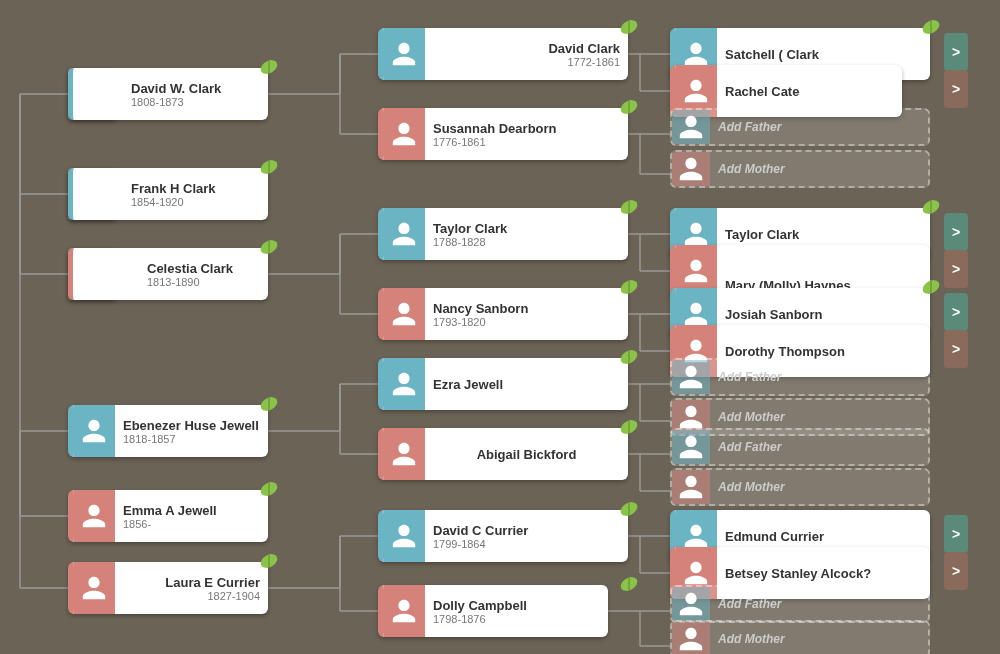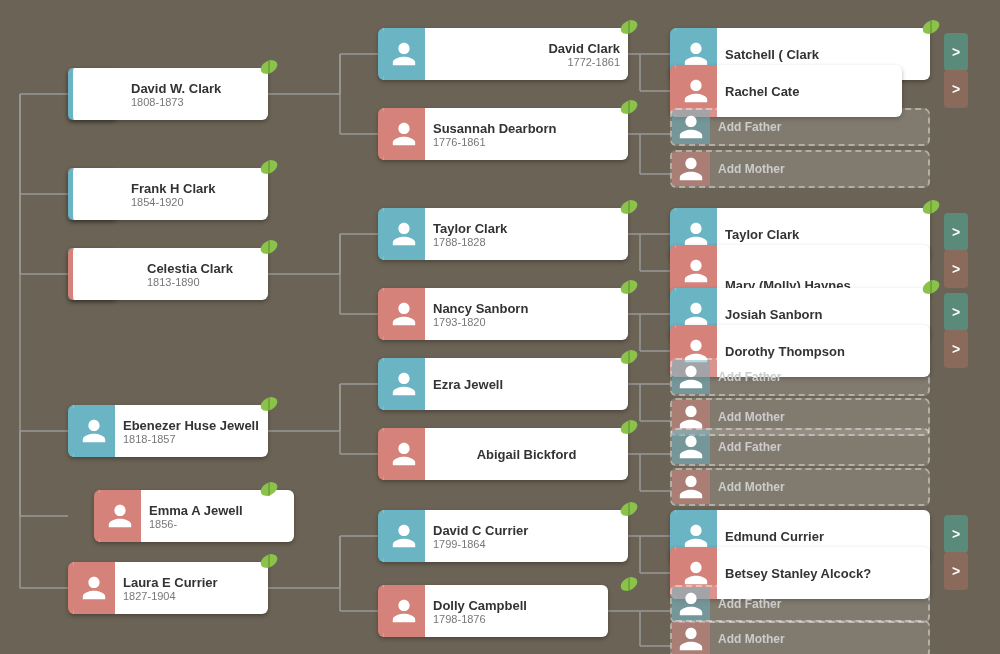--- a/index.html
+++ b/index.html
@@ -113,20 +113,21 @@
     }
 
     .add-card .person-avatar.female-bg {
       background: rgba(212, 130, 122, 0.5);
       height: 38px;
     }
 
     .add-card .person-name {
       color: #ccc;
       font-size: 12px;
+      font-style: italic;
     }
 
     
     .leaf {
       position: absolute;
       width: 22px;
       height: 22px;
       z-index: 10;
     }
 
@@ -287,21 +288,21 @@
       <div class="person-dates">1813-1890</div>
     </div>
   </div>
   <div class="leaf" style="left:258px; top:236px;">
     <svg viewBox="0 0 22 22">
         <ellipse cx="11" cy="11" rx="9" ry="6" fill="#8bc34a" transform="rotate(-30 11 11)"></ellipse>
         <line x1="11" y1="5" x2="11" y2="18" stroke="#5a8a2a" stroke-width="1"></line>
       </svg>
   </div>
 
-  <div class="person-card female" style="left:68px; top:490px; width:200px;margin-left:26px;">
+  <div class="person-card female" style="left:68px; top:490px; width:200px;">
     <div class="person-avatar female-bg">
       <svg viewBox="0 0 24 24">
           <path d="M12 12c2.7 0 4.8-2.1 4.8-4.8S14.7 2.4 12 2.4 7.2 4.5 7.2 7.2 9.3 12 12 12zm0 2.4c-3.2 0-9.6 1.6-9.6 4.8v2.4h19.2v-2.4c0-3.2-6.4-4.8-9.6-4.8z"></path>
         </svg>
     </div>
     <div class="person-info">
       <div class="person-name">Emma A Jewell</div>
       <div class="person-dates">1856-</div>
     </div>
   </div>
@@ -323,21 +324,21 @@
       <div class="person-dates">1818-1857</div>
     </div>
   </div>
   <div class="leaf" style="left:258px; top:393px;">
     <svg viewBox="0 0 22 22">
         <ellipse cx="11" cy="11" rx="9" ry="6" fill="#8bc34a" transform="rotate(-30 11 11)"></ellipse>
         <line x1="11" y1="5" x2="11" y2="18" stroke="#5a8a2a" stroke-width="1"></line>
       </svg>
   </div>
 
-  <div class="person-card female" style="left:68px; top:562px; width:200px;">
+  <div class="person-card female" style="left:68px; top:562px; width:200px;text-align:right;">
     <div class="person-avatar female-bg">
       <svg viewBox="0 0 24 24">
           <path d="M12 12c2.7 0 4.8-2.1 4.8-4.8S14.7 2.4 12 2.4 7.2 4.5 7.2 7.2 9.3 12 12 12zm0 2.4c-3.2 0-9.6 1.6-9.6 4.8v2.4h19.2v-2.4c0-3.2-6.4-4.8-9.6-4.8z"></path>
         </svg>
     </div>
     <div class="person-info">
       <div class="person-name">Laura E Currier</div>
       <div class="person-dates">1827-1904</div>
     </div>
   </div>

